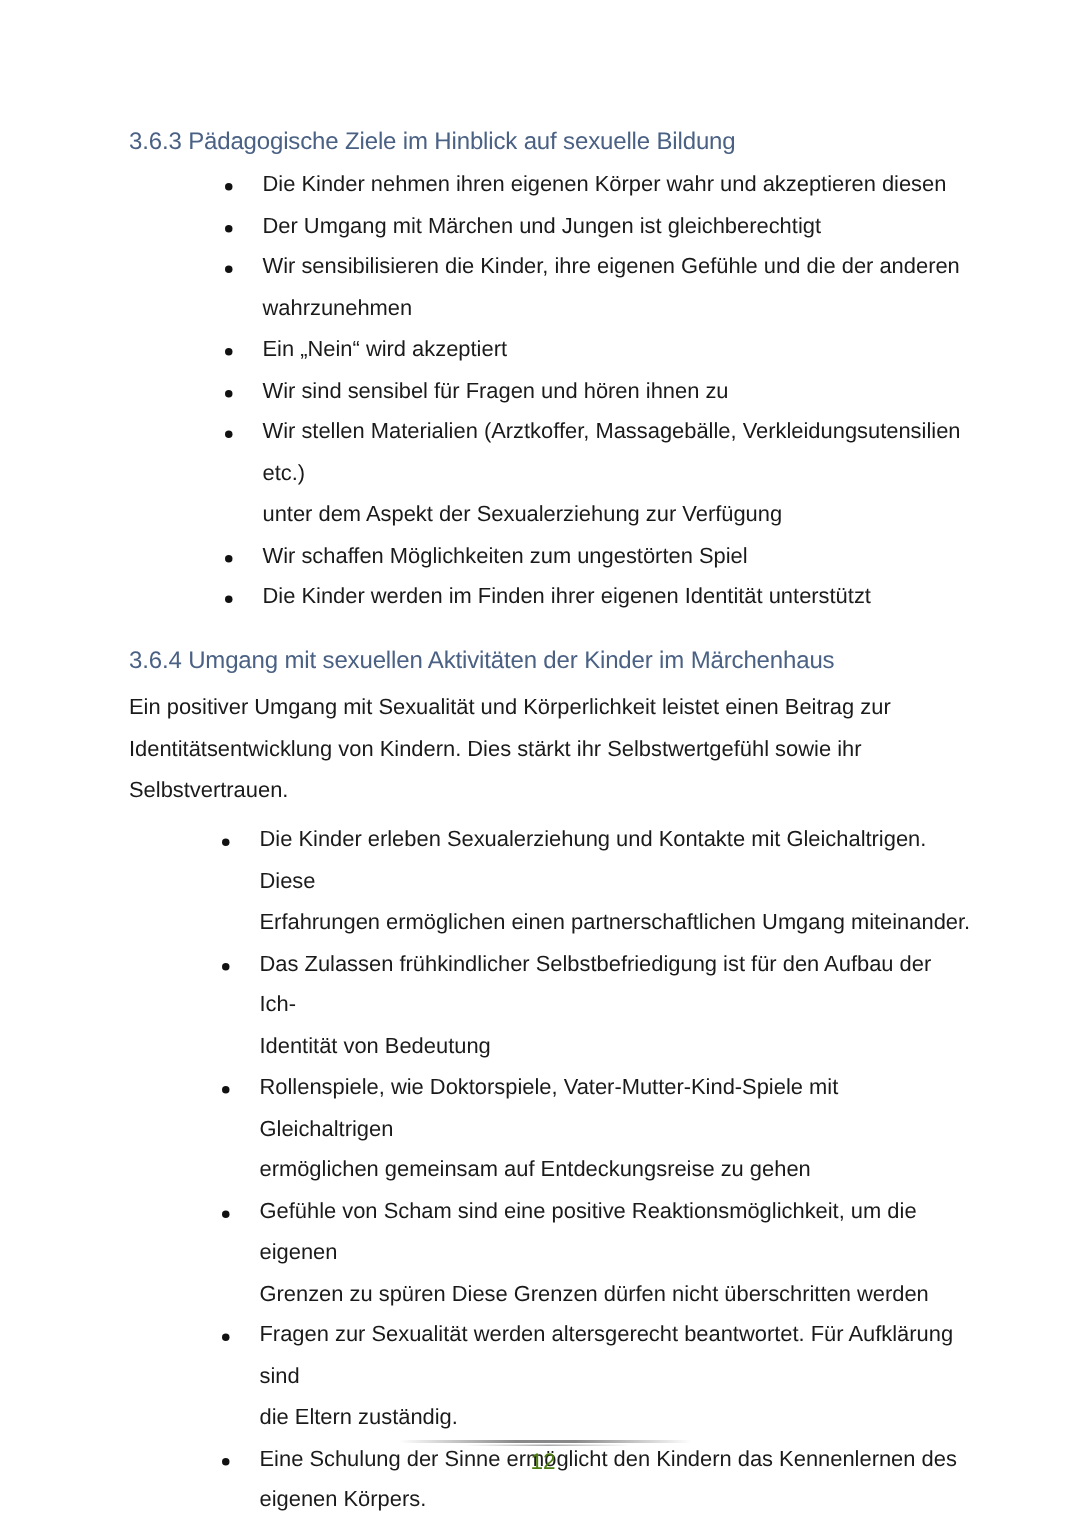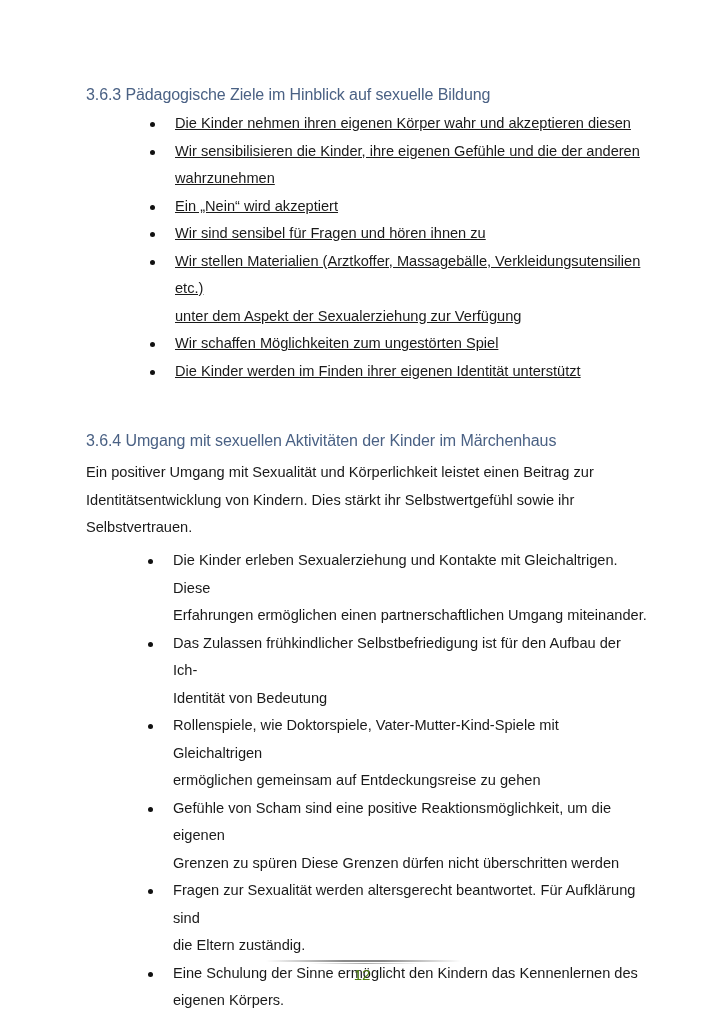--- a/index.html
+++ b/index.html
@@ -5,38 +5,42 @@
   html, body { margin: 0; padding: 0; background: #ffffff; }
   body { width: 724px; height: 1024px; position: relative; overflow: hidden;
          font-family: "Liberation Sans", sans-serif; color: #1a1a1a; }
   .page { position: absolute; left: 0; top: 0; width: 724px; height: 1024px; }
   .heading { position: absolute; left: 86px; font-size: 16px; color: #4a6184; letter-spacing: -0.1px; }
   .h1 { top: 86px; }
   .h2 { top: 432px; }
   .bullets { position: absolute; margin: 0; padding: 0; list-style: none; }
   .bullets li { position: relative; padding-left: 25px; font-size: 14.6px; line-height: 27.5px; }
   .bullets li .dot { position: absolute; left: 0; top: 12px; width: 5px; height: 5px; border-radius: 50%; background: #111; }
-  .b1 { left: 150px; top: 110px; width: 500px; text-decoration: underline; }
+  .b1 { left: 150px; top: 110px; width: 500px; }
   .b2 { left: 148px; top: 547px; width: 500px; }
   .para { position: absolute; left: 86px; top: 459px; width: 560px; font-size: 14.6px; line-height: 27.5px; }
   .footer-line { position: absolute; left: 266px; top: 960px; width: 195px; height: 2px;
                  background: linear-gradient(90deg, rgba(150,150,150,0), #888 40%, #888 60%, rgba(150,150,150,0)); }
   .footer-line2 { position: absolute; left: 310px; top: 963px; width: 110px; height: 1px;
                  background: linear-gradient(90deg, rgba(150,150,150,0), #aaa 50%, rgba(150,150,150,0)); }
   .page-number { position: absolute; left: 0; width: 724px; top: 966px; text-align: center; font-size: 15px; color: #4d7c0f; }
 </style>
 </head>
 <body>
 
 <div class="page">
   <div class="heading h1">3.6.3 Pädagogische Ziele im Hinblick auf sexuelle Bildung</div>
   <ul class="bullets b1" id="list1">
       <li>
         <span class="dot"></span>
         <div>Die Kinder nehmen ihren eigenen Körper wahr und akzeptieren diesen</div>
+      </li>
+      <li>
+        <span class="dot"></span>
+        <div>Der Umgang mit Märchen und Jungen ist gleichberechtigt</div>
       </li>
       <li>
         <span class="dot"></span>
         <div>Wir sensibilisieren die Kinder, ihre eigenen Gefühle und die der anderen</div>
         <div>wahrzunehmen</div>
       </li>
       <li>
         <span class="dot"></span>
         <div>Ein „Nein“ wird akzeptiert</div>
       </li>

